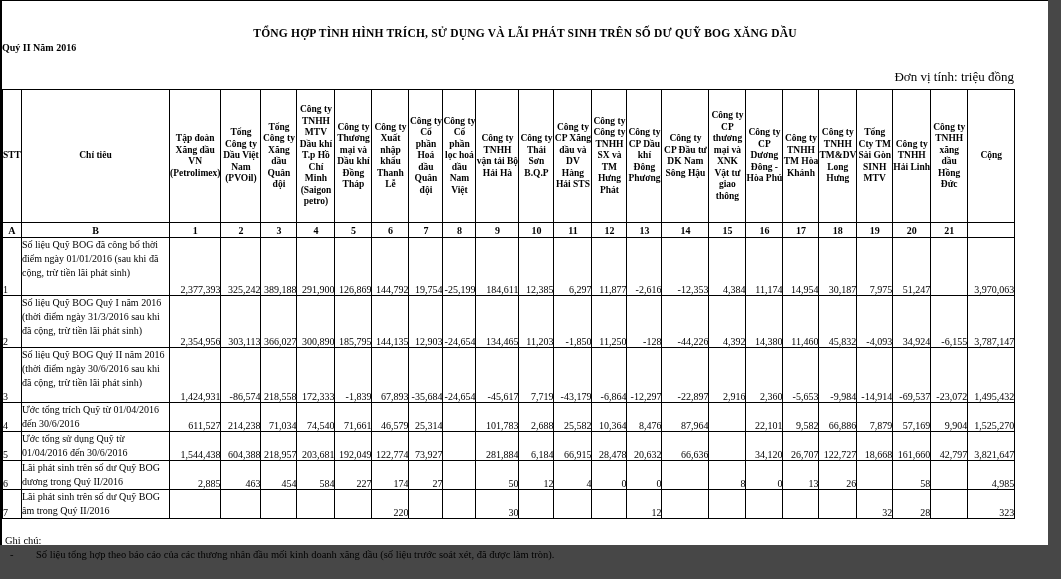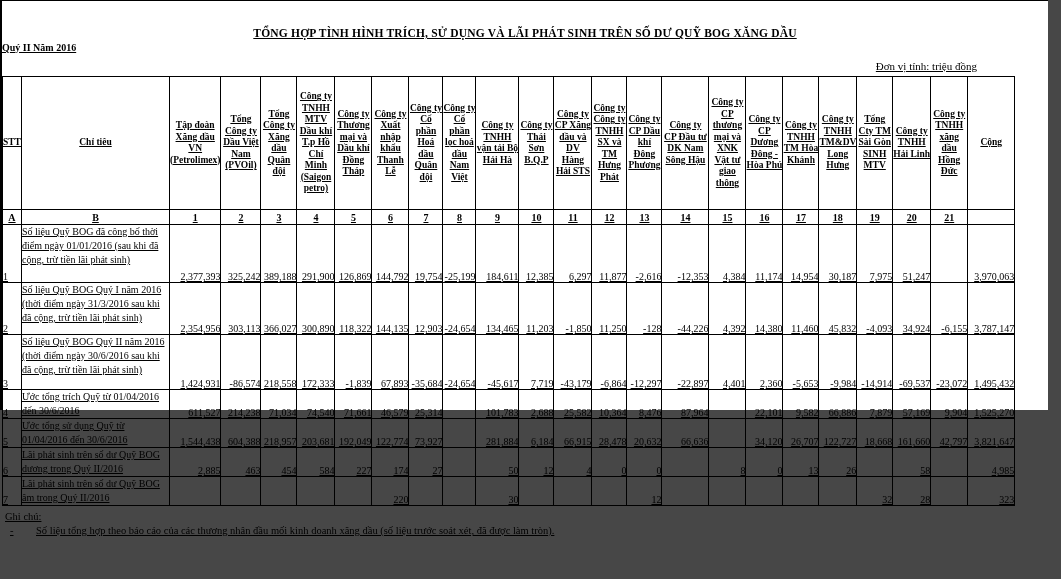--- a/index.html
+++ b/index.html
@@ -4,45 +4,45 @@
 <style>
   * { box-sizing: border-box; }
   html,body { margin:0; padding:0; }
   body {
     width:1061px; height:579px; overflow:hidden; position:relative;
     background:#474747;
     font-family:"Liberation Serif","DejaVu Serif",serif;
     color:#000;
   }
   .page {
-    position:absolute; top:0; left:0; width:1048px; height:410px;
+    position:absolute; top:0; left:0; width:1048px; height:545px;
     background:#ffffff;
-    border-top:1px solid #000; border-left:2px solid #000;text-decoration:underline;
+    border-top:1px solid #000; border-left:2px solid #000;
   }
   .title {
     text-align:center; font-weight:bold; font-size:11.5px;
     margin-top:26px; letter-spacing:0.2px;
   }
   .subtitle { text-align:left; font-weight:bold; font-size:10px; margin-top:3px; }
-  .unit-note { text-align:right; padding-right:71px; font-size:11px; margin-top:7px; }
+  .unit-note { text-align:right; padding-right:34px; font-size:13px; margin-top:16px; }
   table.fund {
     border-collapse:collapse; table-layout:fixed; margin-top:4px;
   }
   table.fund th, table.fund td {
     border:1px solid #000; overflow:hidden; padding:0;
   }
   th.corner, th.name {
     font-size:9.5px; font-weight:bold; text-align:center;
     vertical-align:middle; line-height:11.5px; padding:1px 0;
   }
   tr.codes th { font-size:10px; font-weight:bold; text-align:center; height:15px; line-height:13px; }
   td.stt { vertical-align:bottom; text-align:left; font-size:10px; padding:0 0 1px 1px; }
   td.label { vertical-align:top; text-align:left; font-size:10px; line-height:14px; padding:0 2px 0 3px; }
   td.num { vertical-align:bottom; text-align:right; font-size:10px; padding:0 2px 1px 0; white-space:nowrap; }
-  .notes { margin-top:5px; margin-left:3px; font-size:10.5px; }
+  .notes { margin-top:16px; margin-left:3px; font-size:10.5px; }
   .note-line { margin-top:3px; padding-left:5px; display:flex; }
   .note-bullet { width:26px; flex:0 0 26px; }
 </style>
 </head>
 <body>
 
 <div class="page">
   <div class="title">TỔNG HỢP TÌNH HÌNH TRÍCH, SỬ DỤNG VÀ LÃI PHÁT SINH TRÊN SỐ DƯ QUỸ BOG XĂNG DẦU</div>
   <div class="subtitle">Quý II Năm 2016</div>
   <div class="unit-note">Đơn vị tính: triệu đồng</div>
@@ -155,21 +155,21 @@
           <td class="num"></td>
           <td class="num">3,970,063</td>
         </tr>
         <tr style="height: 52px;">
           <td class="stt">2</td>
           <td class="label">Số liệu Quỹ BOG Quý I năm 2016 (thời điểm ngày 31/3/2016 sau khi đã cộng, trừ tiền lãi phát sinh)</td>
           <td class="num">2,354,956</td>
           <td class="num">303,113</td>
           <td class="num">366,027</td>
           <td class="num">300,890</td>
-          <td class="num">118,322</td>
+          <td class="num">185,795</td>
           <td class="num">144,135</td>
           <td class="num">12,903</td>
           <td class="num">-24,654</td>
           <td class="num">134,465</td>
           <td class="num">11,203</td>
           <td class="num">-1,850</td>
           <td class="num">11,250</td>
           <td class="num">-128</td>
           <td class="num">-44,226</td>
           <td class="num">4,392</td>
@@ -191,21 +191,21 @@
           <td class="num">-1,839</td>
           <td class="num">67,893</td>
           <td class="num">-35,684</td>
           <td class="num">-24,654</td>
           <td class="num">-45,617</td>
           <td class="num">7,719</td>
           <td class="num">-43,179</td>
           <td class="num">-6,864</td>
           <td class="num">-12,297</td>
           <td class="num">-22,897</td>
-          <td class="num">4,401</td>
+          <td class="num">2,916</td>
           <td class="num">2,360</td>
           <td class="num">-5,653</td>
           <td class="num">-9,984</td>
           <td class="num">-14,914</td>
           <td class="num">-69,537</td>
           <td class="num">-23,072</td>
           <td class="num">1,495,432</td>
         </tr>
         <tr style="height: 22px;">
           <td class="stt">4</td>

